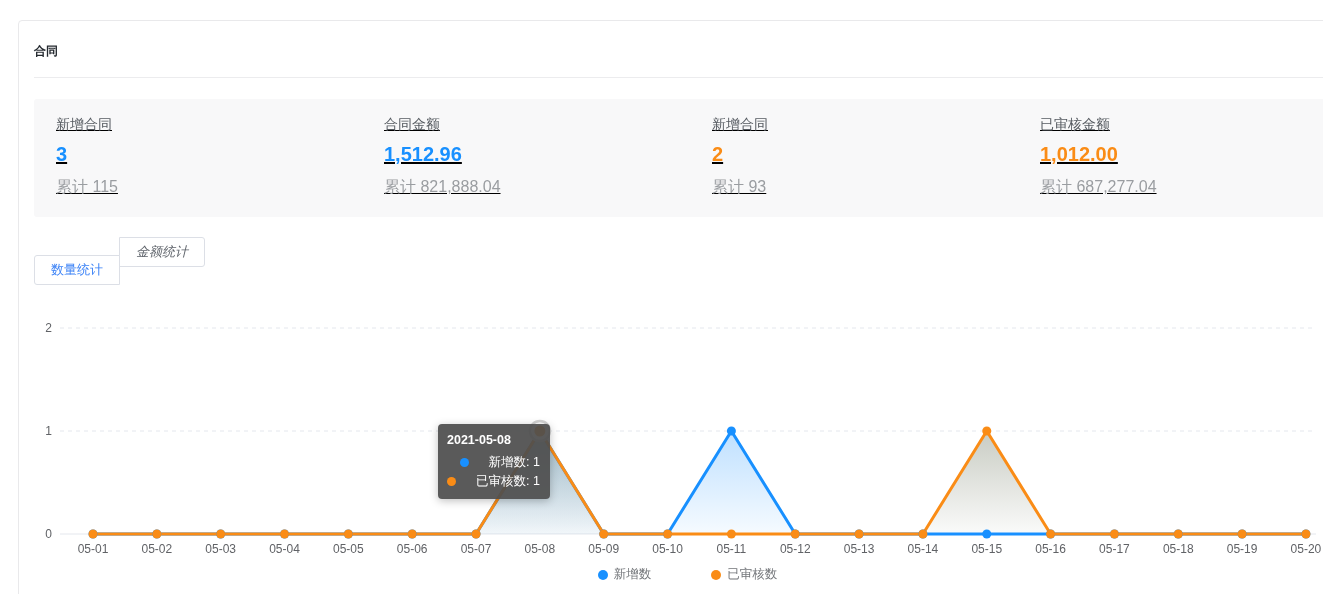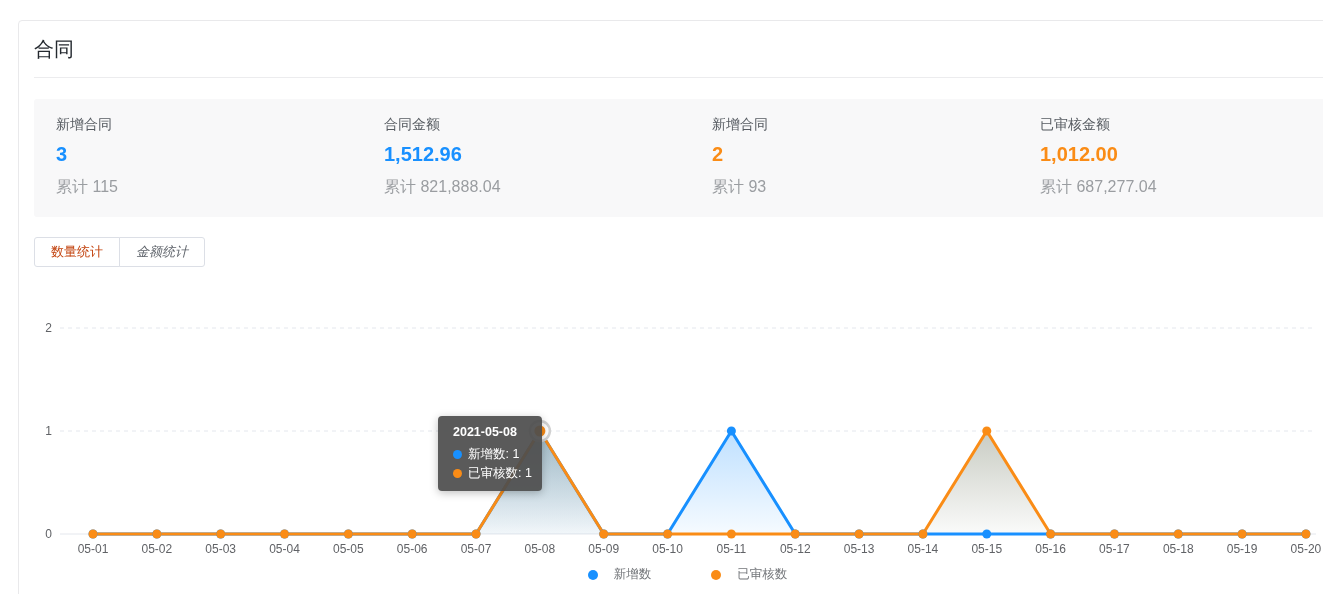--- a/index.html
+++ b/index.html
@@ -2,44 +2,44 @@
 <html><head>
 <meta charset="utf-8">
 <style>
   * { margin:0; padding:0; box-sizing:border-box; }
   html,body { width:1323px; height:594px; background:#fff; overflow:hidden;
     font-family:"Liberation Sans","DejaVu Sans",sans-serif; }
   .card { position:absolute; left:18px; top:20px; right:-60px; bottom:-20px;
     background:#fff; border:1px solid #e9e9eb; border-radius:4px; }
   .card-header { margin-left:15px; height:57px; line-height:57px;
     border-bottom:1px solid #ececee; }
-  .card-title { font-size:20px; color:#24292f; font-weight:400;text-align:center; }
+  .card-title { font-size:12px; color:#24292f; font-weight:700;text-align:center; }
   .stats-panel { margin:21px 0 0 15px; height:118px; background:#f8f8f9;
     border-radius:3px; display:grid; grid-template-columns:repeat(4,328px); }
-  .stat-cell { padding:17px 0 0 22px; }
+  .stat-cell { padding:17px 0 0 22px;text-decoration:underline; }
   .stat-label { font-size:14px; color:#555a60; }
   .stat-value { font-size:20px; font-weight:700; margin-top:9px; }
   .stat-total { font-size:16px; color:#9a9da1; margin-top:11px; }
   .tabs { margin:20px 0 0 15px; display:inline-flex; }
   .tab-btn { height:30px; padding:0 16px; background:#fff; border:1px solid #dcdfe6;
     font-size:13px; color:#5f646b; display:inline-flex; align-items:center; cursor:pointer; }
   .tab-btn:first-child { border-radius:3px 0 0 3px; }
   .tab-btn + .tab-btn { margin-left:-1px; border-radius:0 3px 3px 0;font-style:italic; }
-  .tab-btn.active { color:#c2410c; position:relative; z-index:1; }
+  .tab-btn.active { color:#3b82f6; position:relative; z-index:1;margin-top:18px; }
   .chart-wrap { position:absolute; left:-19px; top:279px; width:1323px; height:294px; }
   .chart-wrap svg { position:absolute; left:0; top:0; }
-  .tooltip { position:absolute; left:438px; top:116px; z-index:5;
-    background:rgba(77,77,77,0.93); border-radius:4px; padding:7px 10px 8px 15px;
+  .tooltip { position:absolute; left:438px; top:124px; z-index:5;
+    background:rgba(77,77,77,0.93); border-radius:4px; padding:7px 10px 8px 9px;
     color:#fff; font-size:12.5px; box-shadow:0 2px 8px rgba(0,0,0,0.25); white-space:nowrap; }
   .tooltip-title { font-weight:700; margin-bottom:4px; line-height:18px; }
-  .tooltip-row { display:flex; align-items:center; gap:6px; line-height:19px; }
+  .tooltip-row { display:flex; align-items:center; gap:20px; line-height:19px;justify-content:flex-end; }
   .t-dot { width:9px; height:9px; border-radius:50%; flex:0 0 auto; }
   .legend { position:absolute; left:0; right:0; top:266px; display:flex;
     justify-content:center; gap:60px; padding-left:52px; }
-  .legend-item { display:flex; align-items:center; gap:16px; cursor:pointer; }
+  .legend-item { display:flex; align-items:center; gap:6px; cursor:pointer; }
   .legend-dot { width:10px; height:10px; border-radius:50%; }
   .legend-label { font-size:12.5px; color:#73767a; }
 </style>
 </head>
 <body>
 
 <div class="card">
 
   <div class="card-header">
     <span class="card-title">合同</span>

